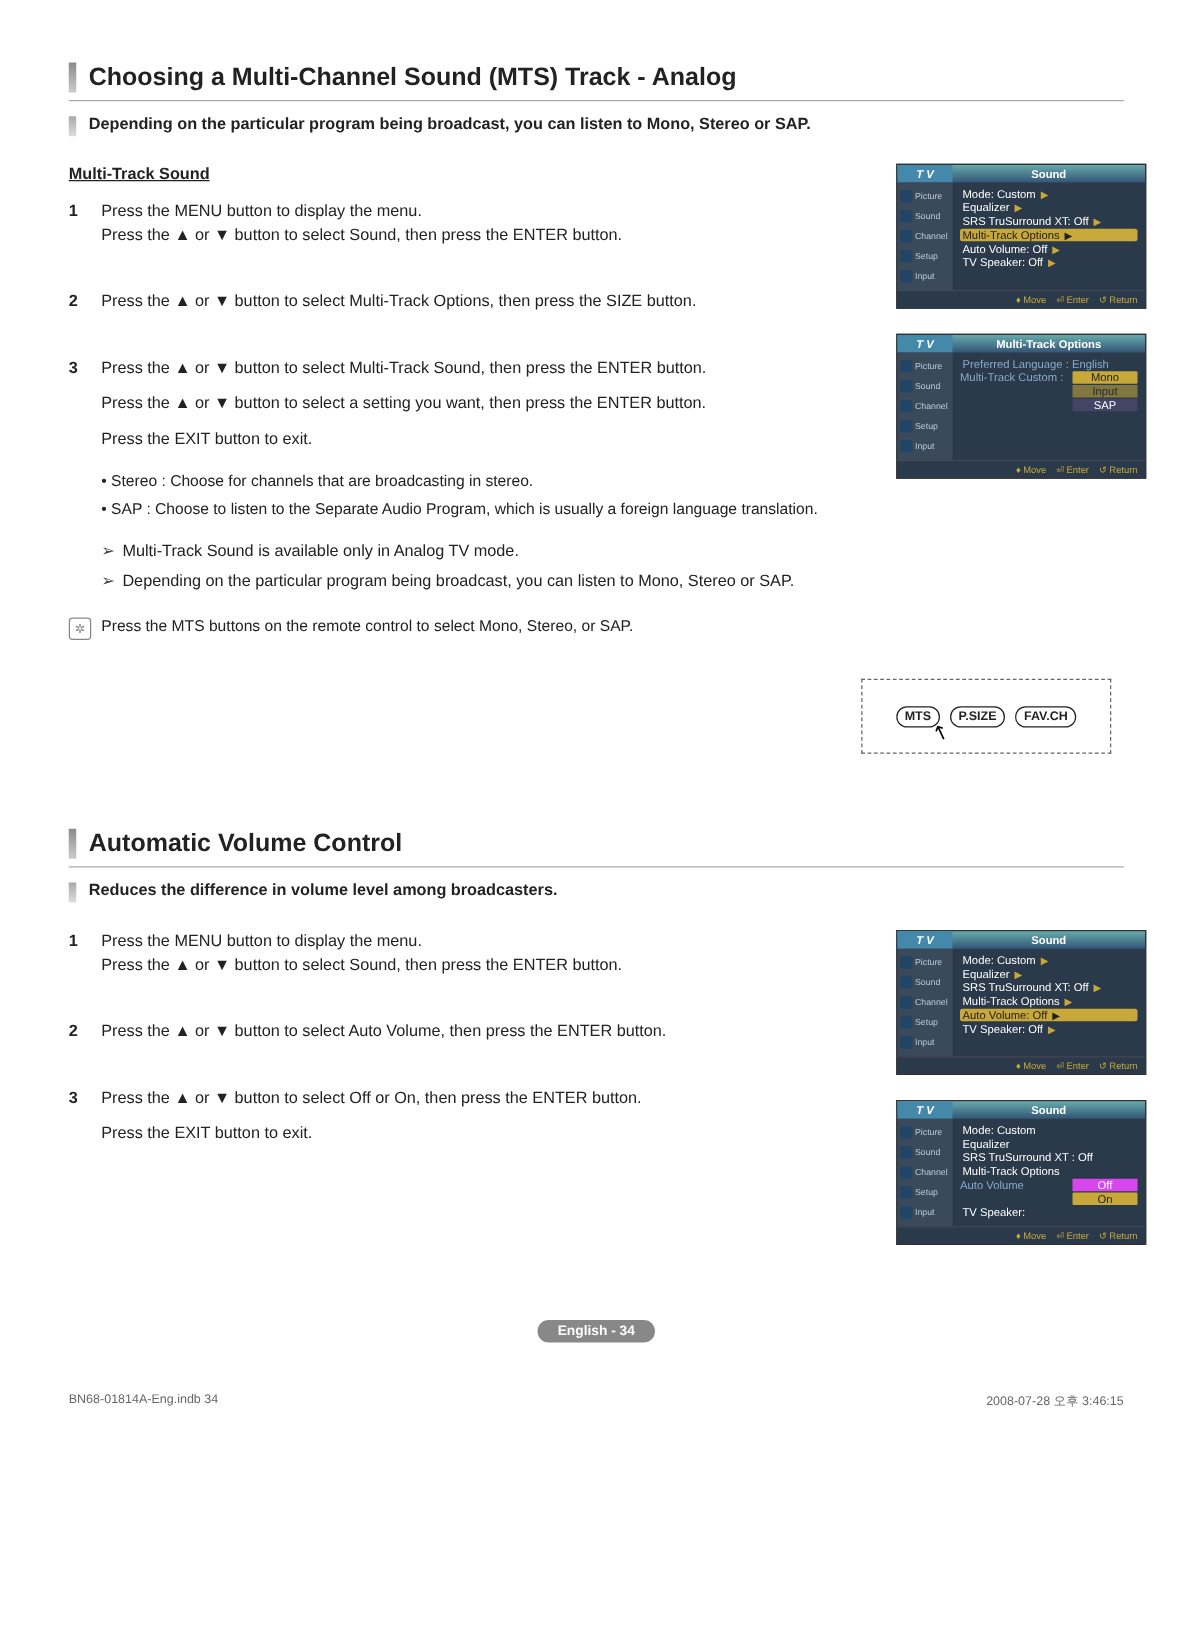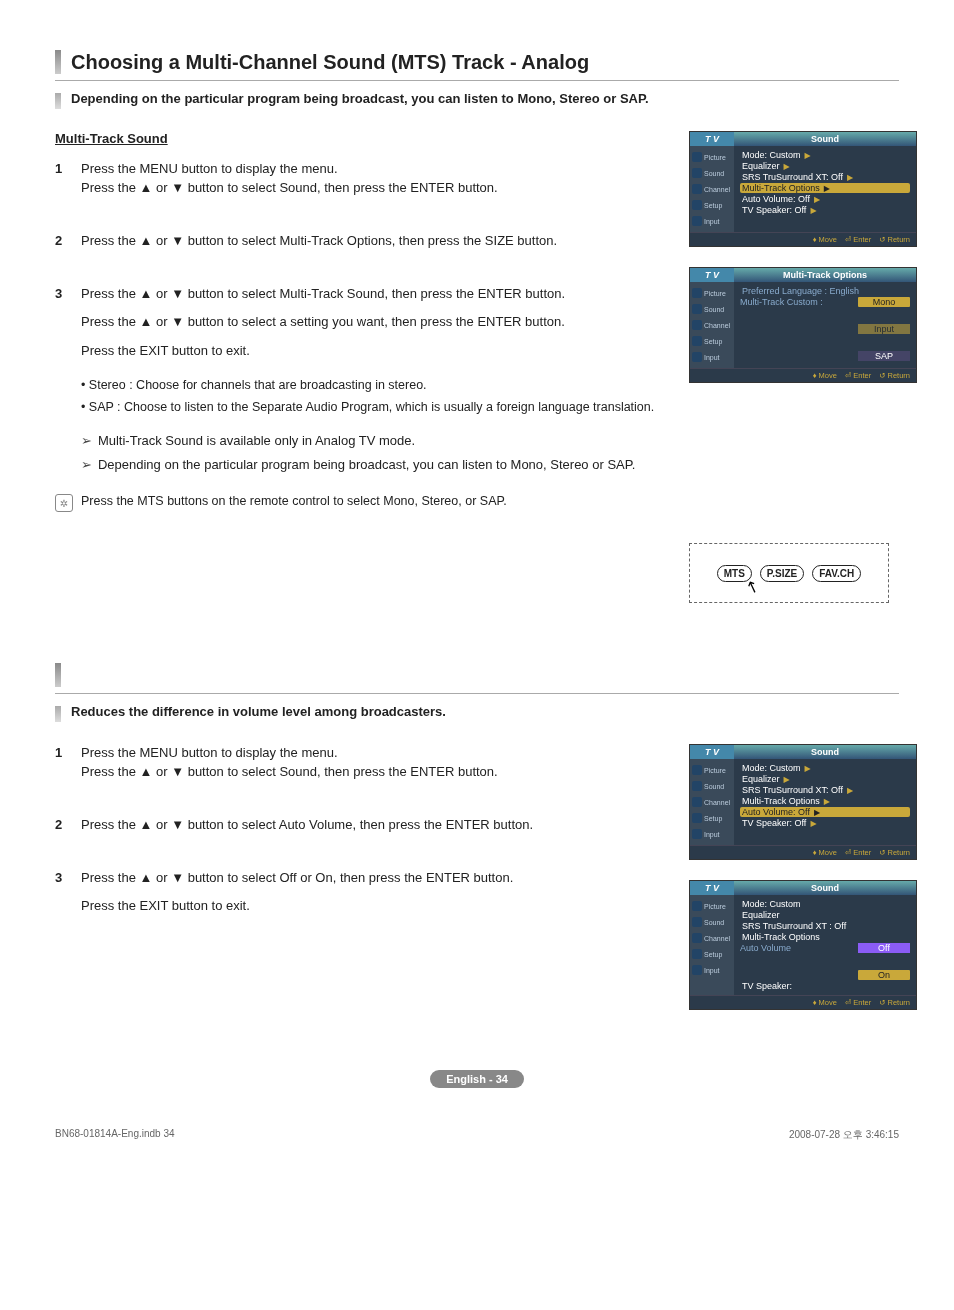--- a/index.html
+++ b/index.html
@@ -99,24 +99,25 @@
   }
   .remote-icon {
     width:18px; height:18px; border:1px solid #888; border-radius:3px;
     display:flex; align-items:center; justify-content:center;
     font-size:10px; color:#888;
   }
   
   .osd {
     border:1px solid #333;
     background:#2b3a4a;
-    width:228px;
+    width:200px;
     font-size:9px;
     color:#fff;
     position:relative;
+    margin-left:28px;
   }
   .osd-head {
     display:flex;
     height:14px;
     background:linear-gradient(#6aa,#357);
     align-items:center;
     font-size:9px;
   }
   .osd-head .tv {
     width:44px; background:#48a; color:#fff; font-weight:bold;
@@ -159,21 +160,21 @@
   }
   .osd-foot {
     background:#2b3a4a;
     padding:2px 6px;
     display:flex; justify-content:flex-end; gap:8px;
     font-size:7.5px; color:#c9a83a;
     border-top:1px solid #445;
   }
   .osd-foot span { display:flex; align-items:center; gap:2px; }
   .mts-opts {
-    display:flex; flex-direction:column; gap:17px; align-items:flex-end;
+    display:flex; flex-direction:column; gap:1px; align-items:flex-end;
   }
   .mts-opt {
     width:52px; text-align:center; padding:0 2px;
   }
   .mts-opt.sel { background:#c9a83a; color:#222; border-radius:1px; }
   
   .remote-ill {
     border:1px dashed #666;
     width:200px; height:60px;
     position:relative;
@@ -387,20 +388,21 @@
           <div class="rpill">FAV.CH</div>
           <div class="arrow-draw">↖</div>
         </div>
       </div>
     </div>
   </div>
 
   <div class="section-block">
     <div class="section-head">
       <div class="head-bar"></div>
+      <h1>Automatic Volume Control</h1>
     </div>
     <div class="subtitle">
       <div class="sub-bar"></div>
       <p>Reduces the difference in volume level among broadcasters.</p>
     </div>
 
     <div class="content-row">
       <div class="left-col">
         <ol class="steps">
           <li>
@@ -528,21 +530,21 @@
                 </div>
               <div class="osd-row">
                   <span>SRS TruSurround XT  : Off</span>
                 </div>
               <div class="osd-row">
                   <span>Multi-Track Options</span>
                 </div>
               <div style="display:flex;justify-content:space-between;align-items:flex-start;">
                 <span style="color:#8ac">Auto Volume</span>
                 <div class="mts-opts">
-                  <div class="mts-opt" style="background:#8b5cf6">Off</div>
+                  <div class="mts-opt" style="background:#d946ef">Off</div>
                   <div class="mts-opt sel">On</div>
                 </div>
               </div>
               <div class="osd-row">
                   <span>TV Speaker</span>
                   <span>:</span>
                 </div>
             </div>
           </div>
           <div class="osd-foot">

